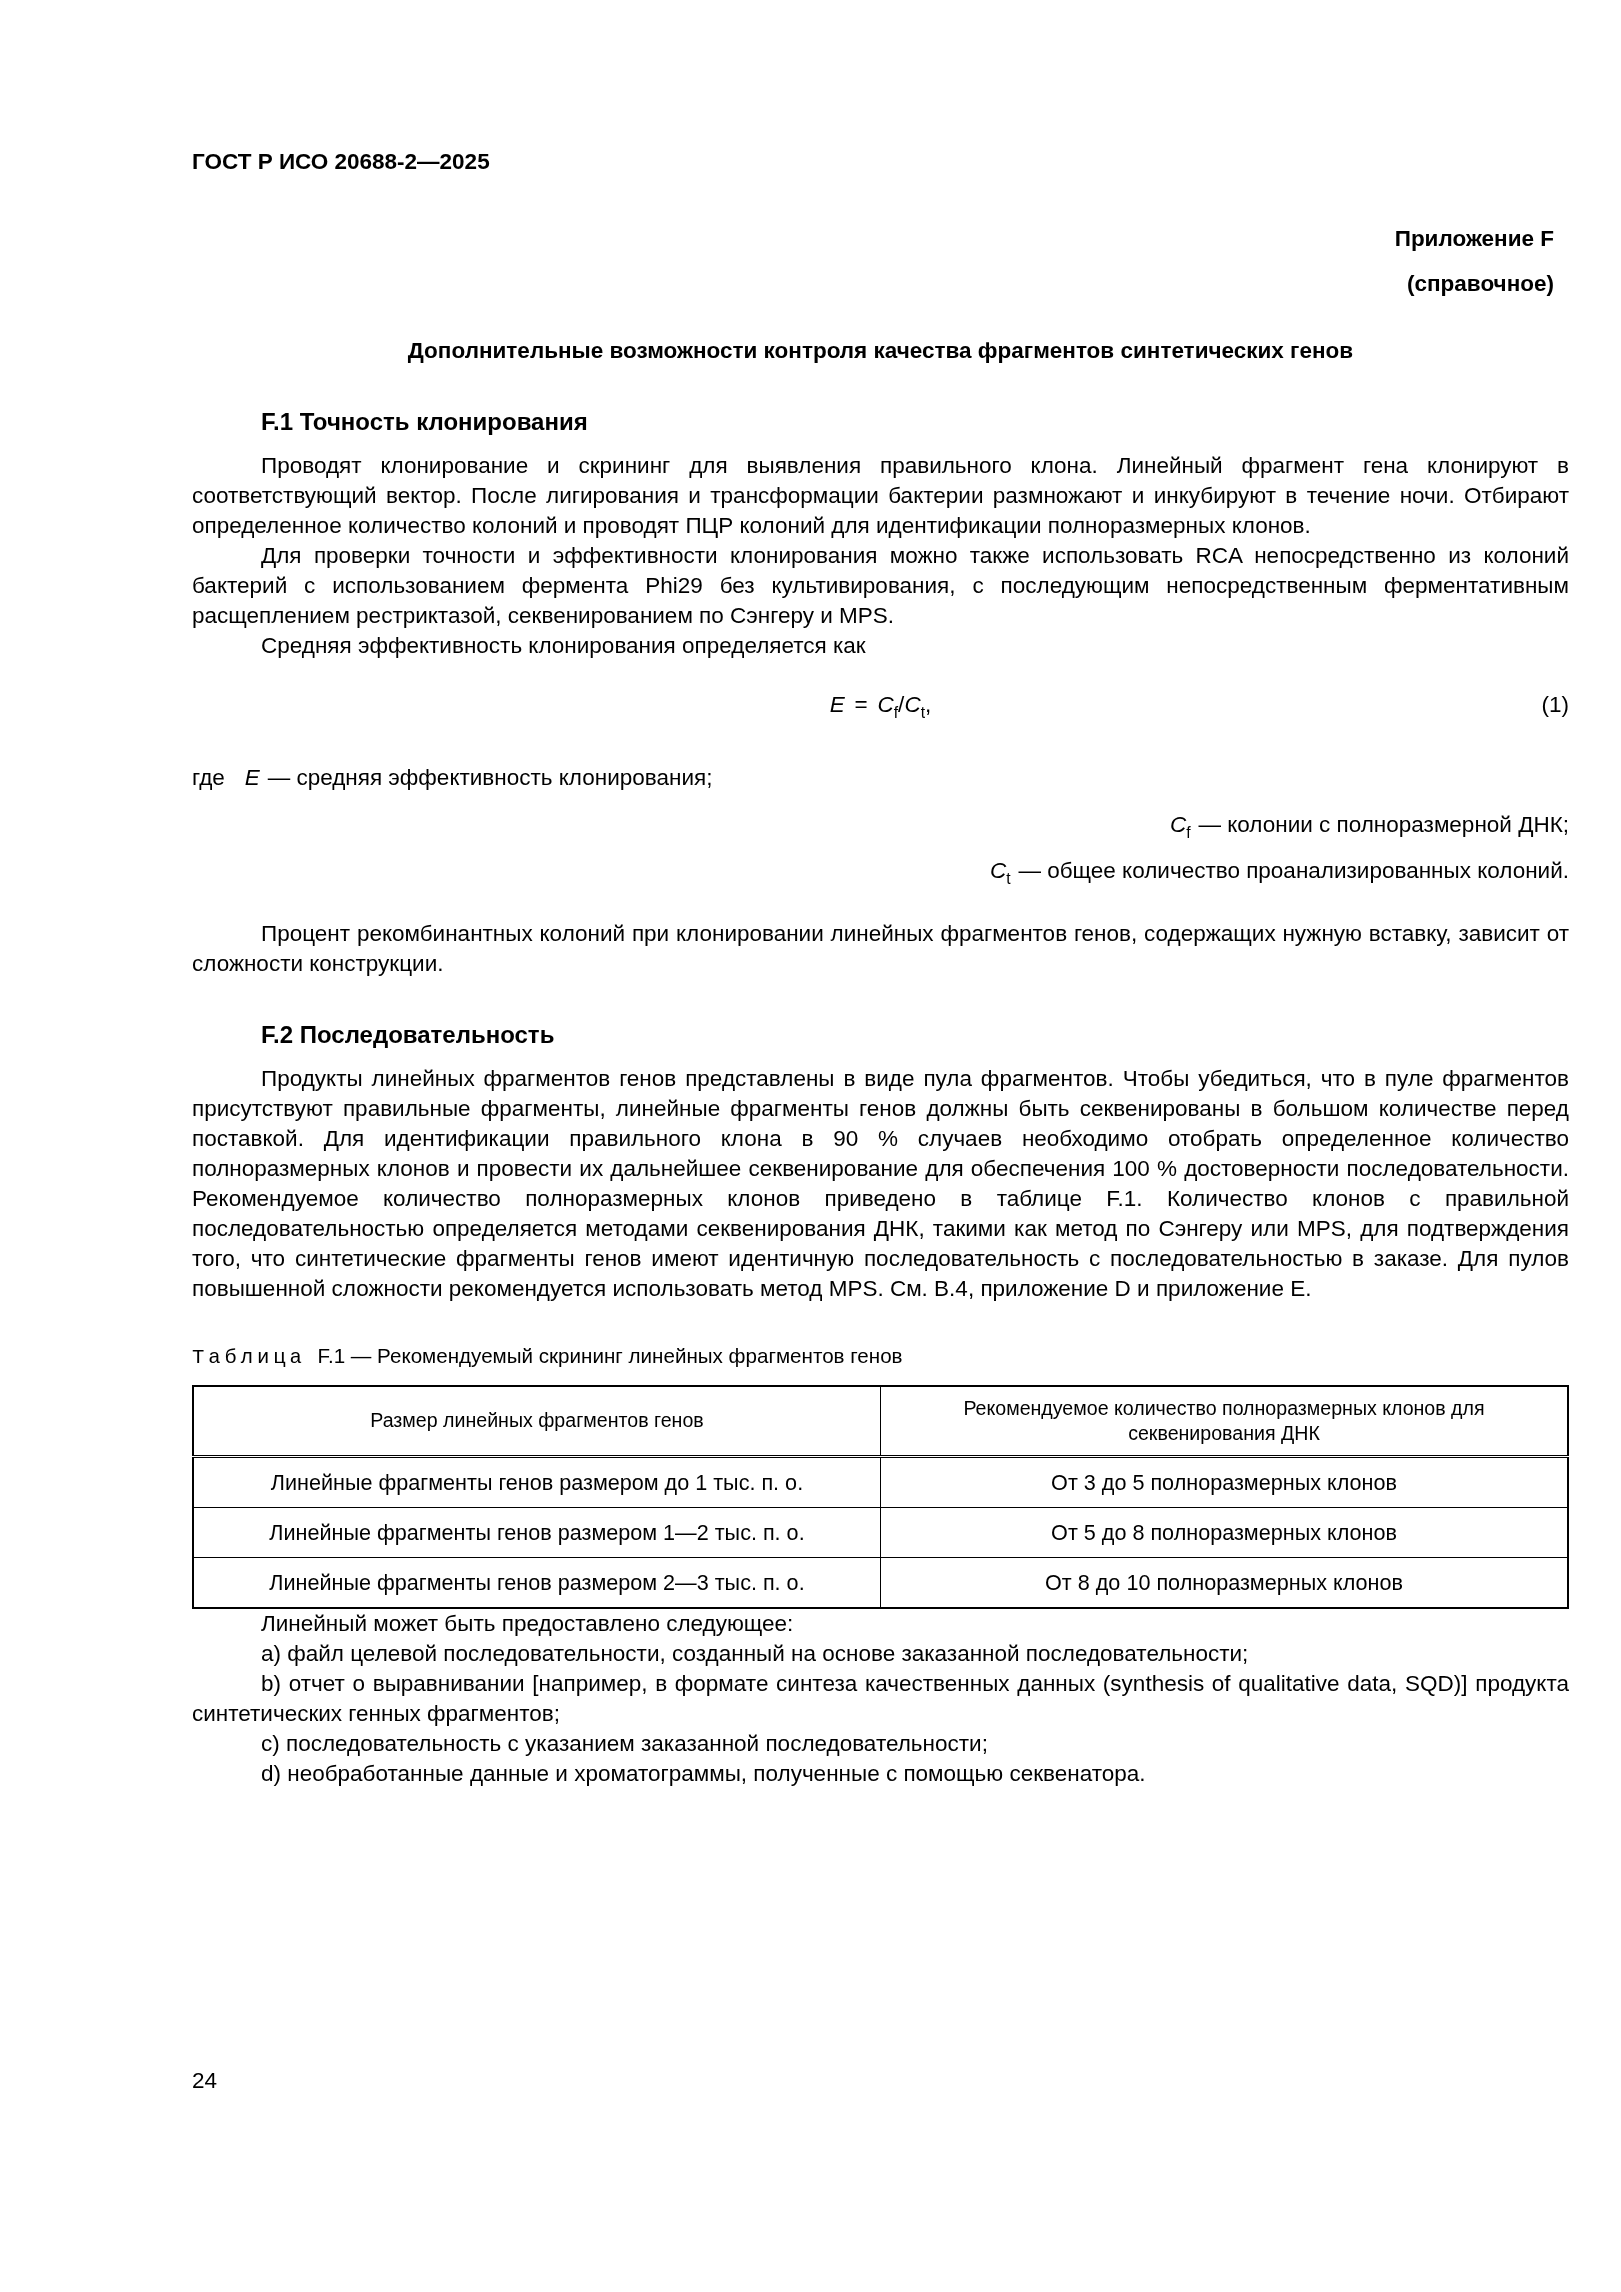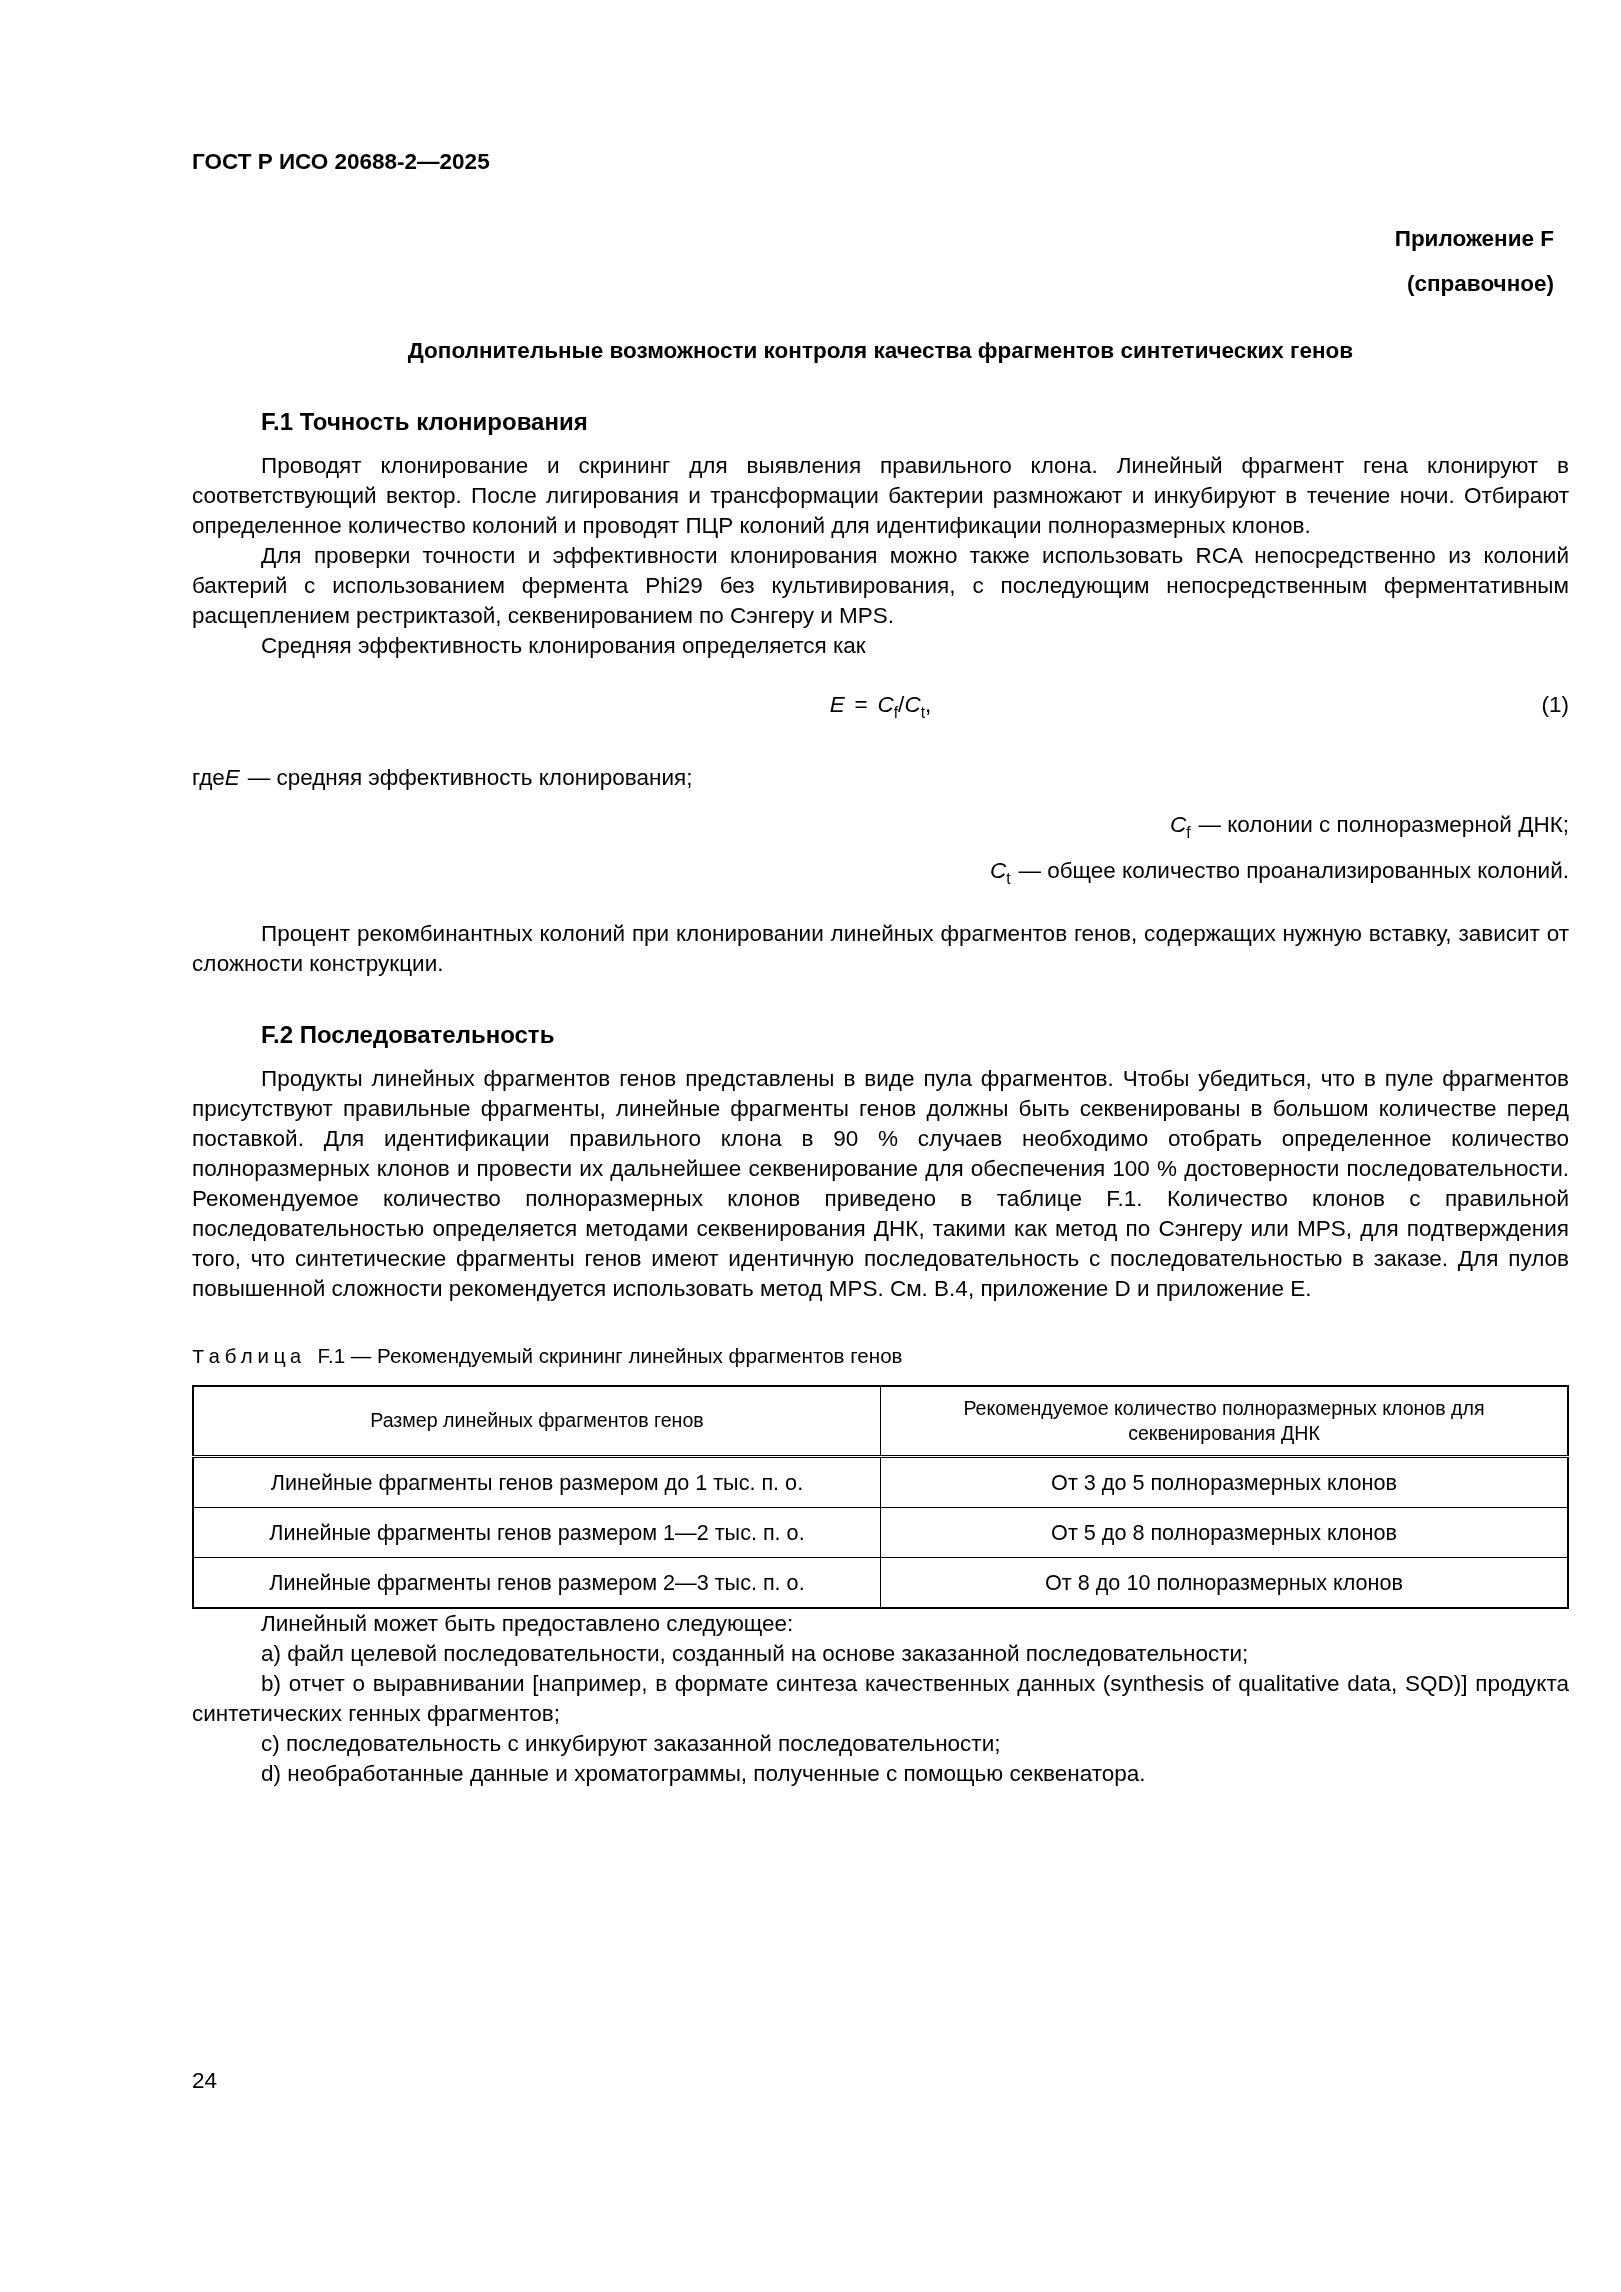--- a/index.html
+++ b/index.html
@@ -58,21 +58,21 @@
   }
   .formula .op { margin: 0 9.8px; }
   .formula-num {
     position: absolute;
     right: 0;
     top: 0;
   }
   .where { margin: 0 0 21.6px 0; }
   .where-line { line-height: 39px; }
   .where-line.cont { padding-left: 45px; text-align: right; }
-  .where-intro { margin-right: 0; text-align: right; }
+  .where-intro { margin-right: 20px; text-align: right; }
   .where-term { margin-right: 7.8px; }
   .table-caption {
     margin: 37px 0 11.8px 0;
     font-size: 20.6px;
     text-indent: 0;
   }
   .table-caption .spaced {
     letter-spacing: 3.9px;
     margin-right: 11.8px;
     font-family: Liberation Mono, monospace;
@@ -177,19 +177,19 @@
       <tr>
         <td>Линейные фрагменты генов размером 2—3 тыс. п. о.</td>
         <td>От 8 до 10 полноразмерных клонов</td>
       </tr>
     </tbody>
   </table>
 
   <p class="body closing-intro">Линейный может быть предоставлено следующее:</p>
   <p class="body">a) файл целевой последовательности, созданный на основе заказанной последовательности;</p>
   <p class="body">b) отчет о выравнивании [например, в формате синтеза качественных данных (synthesis of qualitative data, SQD)] продукта синтетических генных фрагментов;</p>
-  <p class="body">c) последовательность с инкубируют заказанной последовательности;</p>
+  <p class="body">c) последовательность с указанием заказанной последовательности;</p>
   <p class="body">d) необработанные данные и хроматограммы, полученные с помощью секвенатора.</p>
 
   <div class="page-number">24</div>
 
 </div>
 
 
 </body></html>

